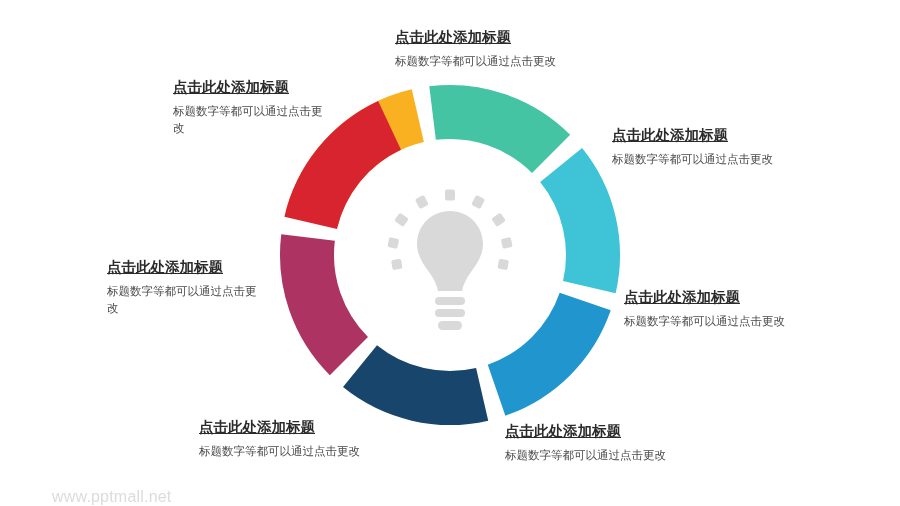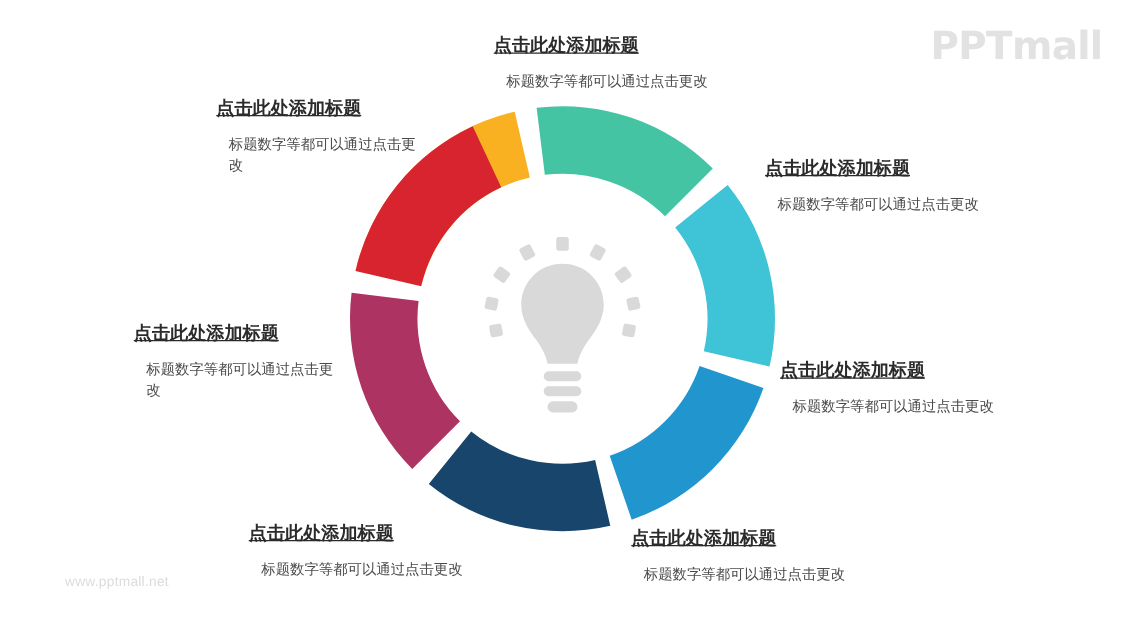--- a/index.html
+++ b/index.html
@@ -33,22 +33,22 @@
     color: #e2e2e2;
     font-family: "DejaVu Sans", sans-serif;
     user-select: none;
     line-height: 1;
   }
 
   
   #footer-url {
     position: absolute;
     left: 52px;
-    bottom: 34px;
-    font-size: 11px;
+    bottom: 0;
+    font-size: 16px;
     color: #dcdcdc;
     letter-spacing: 0.2px;
   }
 
   
   #wheel {
     position: absolute;
     left: 270px;
     top: 75px;
     width: 360px;
@@ -66,41 +66,40 @@
     color: #2b2b2b;
     line-height: 1.35;
     white-space: nowrap;
     margin: 0 0 5px 0;
     text-decoration: underline;
   }
   .callout .c-desc {
     font-size: 11.5px;
     color: #4a4a4a;
     line-height: 1.55;
-    margin: 10px;
+    margin: 0;
   }
   .callout.align-left  { text-align: left; }
   .callout.wrap .c-desc { width: 156px; white-space: normal; }
   .callout:not(.wrap) .c-desc { white-space: nowrap; }
 
   
   #callout-top        { left: 395px; top: 28px; }
   #callout-top-left   { left: 173px; top: 78px; }
   #callout-left       { left: 107px; top: 258px; }
   #callout-bottom-left{ left: 199px; top: 418px; }
   #callout-bottom-right{ left: 505px; top: 422px; }
   #callout-right-low  { left: 624px; top: 288px; }
   #callout-right-up   { left: 612px; top: 126px; }
 </style>
 </head>
 <body>
 
 <div id="slide">
 
-  <div id="brand-logo" style="color: rgb(226, 226, 226);">PPTmall</div>
 
   <div id="wheel">
     <svg width="360" height="360" viewBox="0 0 360 360">
       <g id="segment-group">
           <path d="M 15.792609530858414 136.0007623325714 A 170 170 0 0 1 141.758320761543 14.357088986510007
           L 153.9056776961117 66.9730724849127 A 116 116 0 0 0 67.95260415046809 149.97699076810756 Z" fill="#f9b122"></path>
           <path d="M 159.28221162112496 11.267154220975243 A 170 170 0 0 1 300.2081528017131 59.79184719828693
           L 262.0243866176395 97.97561338236049 A 116 116 0 0 0 165.86315616500292 64.86464640960664 Z" fill="#45c4a4"></path>
           <path d="M 312.11481344768504 73.01553352152764 A 170 170 0 0 1 345.64291101349 218.24167923845704
           L 293.0269275150873 206.09432230388833 A 116 116 0 0 0 270.1489315290086 106.99883463821887 Z" fill="#3fc3d6"></path>

